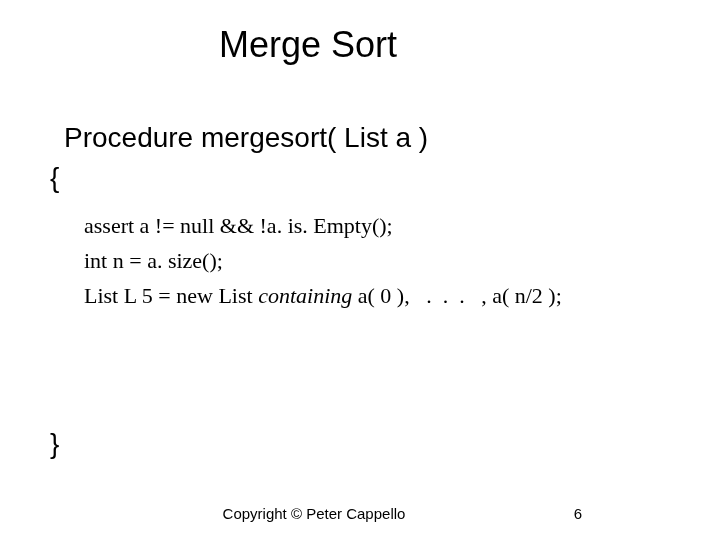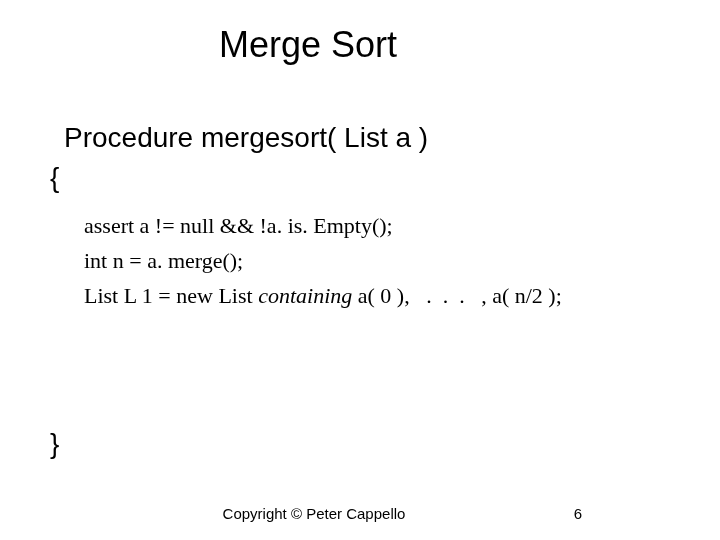--- a/index.html
+++ b/index.html
@@ -19,21 +19,21 @@
 <body>
 
 <div class="slide">
   <div class="title">Merge Sort</div>
 
   <div class="proc">Procedure mergesort( List a )</div>
   <div class="brace-open">{</div>
 
   <div class="body">
     <div class="line">assert a != null &amp;&amp; !a. is. Empty();</div>
-    <div class="line">int n = a. merge();</div>
-    <div class="line"><span>List L 1 = new List </span><span class="em">containing</span><span> a( 0 ),   .  .  .   , a( n/2 );</span></div>
+    <div class="line">int n = a. size();</div>
+    <div class="line"><span>List L 5 = new List </span><span class="em">containing</span><span> a( 0 ),   .  .  .   , a( n/2 );</span></div>
   </div>
 
   <div class="brace-close">}</div>
 
   <div class="copyright">Copyright © Peter Cappello</div>
   <div class="pagenum">6</div>
 </div>
 
 </body></html>

